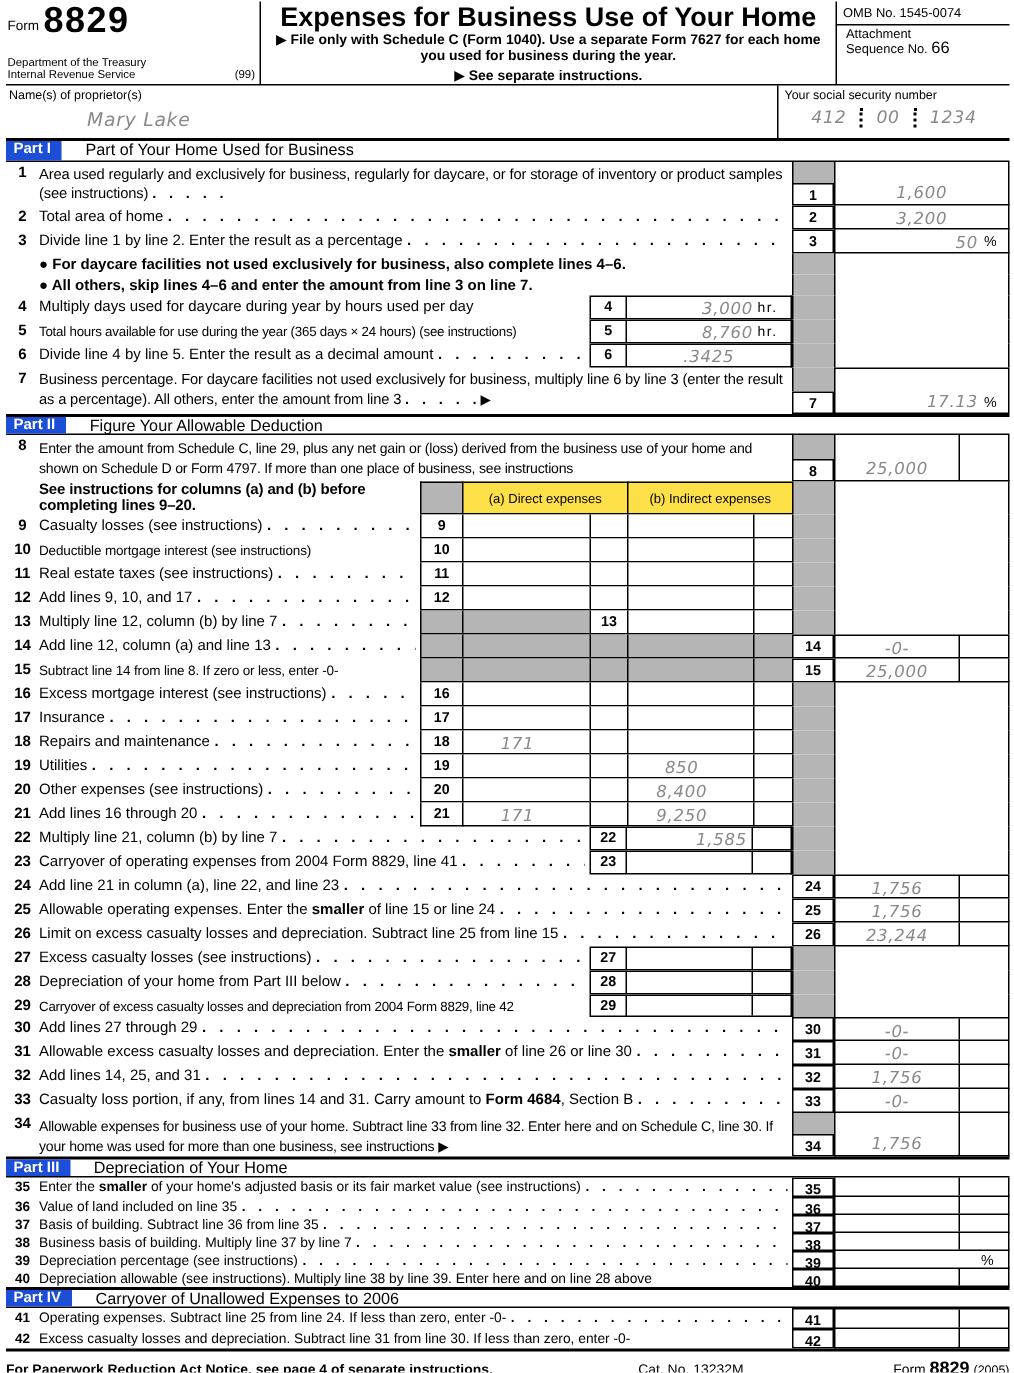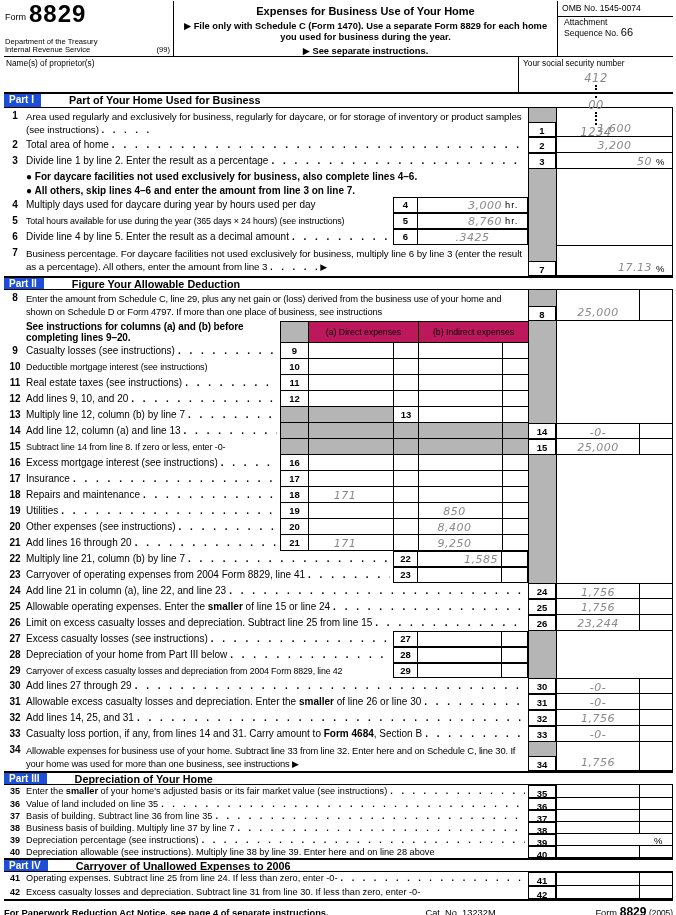--- a/index.html
+++ b/index.html
@@ -12,45 +12,45 @@
 
   
   .hdr { display:flex; height:56px; border-bottom:1px solid #000; }
   .hdr-left { width:170px; border-right:1px solid #000; padding:2px 3px 1px 1px; display:flex; flex-direction:column; justify-content:space-between; }
   .formline { display:flex; align-items:flex-end; }
   .form-word { font-size:9px; padding:0 3px 3px 0; }
   .form-num { font-size:24px; font-weight:bold; letter-spacing:1px; line-height:22px; }
   .dept { font-size:7.6px; line-height:8.6px; }
   .dept .n99 { float:right; }
   .hdr-mid { flex:1; text-align:center; padding:2px 6px 0; }
-  .title { font-size:11px; font-weight:bold; line-height:16px; }
+  .title { font-size:18px; font-weight:bold; line-height:16px; }
   .sub { font-size:9.3px; font-weight:bold; line-height:10.5px; margin-top:2px; }
   .sub2 { font-size:9.3px; font-weight:bold; margin-top:3px; }
   .hdr-right { width:116px; border-left:1px solid #000; display:flex; flex-direction:column; }
   .omb { font-size:8.6px; padding:2px 2px 3px 4px; border-bottom:1px solid #000; white-space:nowrap; }
   .yr { text-align:center; line-height:22px; height:23px; }
   .y20 { font-size:22px; font-weight:bold; color:#fff; -webkit-text-stroke:1.1px #000; letter-spacing:1px; }
   .y05 { font-size:22px; font-weight:bold; letter-spacing:1px; }
   .att { font-size:8.6px; line-height:9.6px; padding:1px 0 0 6px; }
   .seqno { font-size:11px; }
 
   
   .namerow { display:flex; height:37px; border-bottom:2px solid #000; }
   .name-l { flex:1; padding:1px 0 0 2px; }
   .tinylbl { font-size:8.3px; }
   .name-val { margin:4px 0 0 52px; font-size:12.5px; }
   .name-r { width:155px; border-left:1px solid #000; padding-top:1px; }
   .ssnlbl { font-size:8.3px; padding-left:4px; white-space:nowrap; }
-  .ssnrow { display:flex; justify-content:center; align-items:center; margin-top:3px; font-size:11.5px;flex-direction:column; }
+  .ssnrow { display:flex; justify-content:center; align-items:center; margin-top:3px; font-size:11.5px; }
   .ssep { border-left:2px dotted #000; height:13px; margin:0 9px; }
 
   
   .pbar { display:flex; align-items:stretch; height:14px; border-top:2px solid #000; border-bottom:1px solid #000; margin-top:0; }
   .ptag { background:#1d4ed8; color:#fff; font-weight:bold; font-size:10px; line-height:12px; padding:0 7px 0 5px; }
-  .ptitle { font-weight:bold; font-size:10.8px; line-height:13px; margin-left:28px; white-space:nowrap; }
+  .ptitle { font-weight:normal; font-size:10.8px; line-height:13px; margin-left:16px; white-space:nowrap; }
 
   
   .row { display:flex; align-items:stretch; }
   .h12{height:12px}.h13{height:13px}.h14{height:14px}.h15{height:15px}.h16{height:16px}
   .h22{height:22px}.h29{height:29px}.h31{height:31px}
   .num { width:22px; flex:none; font-size:10px; font-weight:bold; text-align:center; padding-top:2px; }
   .desc { flex:1 1 0; min-width:0; font-size:10px; line-height:12px; padding:2px 3px 0 0; display:flex; align-items:baseline; overflow:hidden; }
   .desc .lbl { white-space:nowrap; }
   .desc.sm .lbl { font-size:8.9px; letter-spacing:-.15px; }
   .desc.sm2 .lbl { font-size:9px; letter-spacing:-.1px; }
@@ -83,21 +83,21 @@
   
   .mnb { width:25px; flex:none; border:1px solid #000; font-size:9.5px; font-weight:bold; text-align:center; padding-top:1px; background:#fff; }
   .mv { width:110px; flex:none; border-top:1px solid #000; border-right:1px solid #000; border-bottom:1px solid #000; display:flex; background:#fff; }
   .mv .v { flex:1; min-width:0; text-align:center; padding-top:1px; }
   .mv .v.r { text-align:right; padding-right:3px; }
   .mv .u { width:22px; flex:none; font-size:9.3px; letter-spacing:1px; padding-top:2px; }
   .mv .mc { width:26px; flex:none; border-left:1px solid #000; }
 
   
   .tc { flex:none; border-left:1px solid #000; border-bottom:1px solid #000; background:#fff; }
-  .th { flex:none; border:1px solid #000; border-right:none; font-size:8.7px; text-align:center; display:flex; align-items:center; justify-content:center; background:#be185d; }
+  .th { flex:none; border:1px solid #000; border-right:none; font-size:8.7px; text-align:center; display:flex; align-items:center; justify-content:center; background:#fde047; }
   .w-tn{width:28px} .w-a{width:85px} .w-ac{width:25px} .w-b{width:84px} .w-bc{width:26px}
   .w-ab{width:110px} .w-ab2{width:110px}
   .tbnum { font-size:9.5px; font-weight:bold; text-align:center; padding-top:2px; }
   .grey { background:#b5b5b5; }
   .tval { display:block; text-align:center; padding:2px 12px 0 0; }
   .desc.note { font-weight:bold; font-size:10px; line-height:10.5px; padding-top:1px; display:block; white-space:normal; letter-spacing:-.1px; }
 
   
   .footer { border-top:2px solid #000; display:flex; align-items:baseline; padding-top:4px; font-size:9.3px; }
   .f-notice { font-weight:bold; flex:1; }
@@ -117,35 +117,36 @@
         <span class="form-word">Form</span>
         <span class="form-num">8829</span>
       </div>
       <div class="dept">
         <div>Department of the Treasury</div>
         <div><span>Internal Revenue Service</span><span class="n99">(99)</span></div>
       </div>
     </div>
     <div class="hdr-mid">
       <div class="title">Expenses for Business Use of Your Home</div>
-      <div class="sub">▶ File only with Schedule C (Form 1470). Use a separate Form 8829 for each home you used for business during the year.</div>
+      <div class="sub">▶ File only with Schedule C (Form 1040). Use a separate Form 7627 for each home you used for business during the year.</div>
       <div class="sub2">▶ See separate instructions.</div>
     </div>
     <div class="hdr-right">
       <div class="omb">OMB No. 1545-0074</div>
       <div class="att">
         <div>Attachment</div>
         <div><span>Sequence No.</span> <span class="seqno">66</span></div>
       </div>
     </div>
   </div>
 
   <div class="namerow">
     <div class="name-l">
       <div class="tinylbl">Name(s) of proprietor(s)</div>
+      <div class="name-val hw">Mary Lake</div>
     </div>
     <div class="name-r">
       <div class="ssnlbl">Your social security number</div>
       <div class="ssnrow hw">
         <span>412</span>
           <span class="ssep"></span>
           <span>00</span>
           <span class="ssep"></span>
           <span>1234</span>
       </div>
@@ -359,21 +360,21 @@
     <div class="tc w-b"></div>
       <div class="tc w-bc"></div>
     <div class="rt">
         <div class="gut"></div>
         <div class="va"></div>
       </div>
   </div>
   <div class="row h16">
     <div class="num">12</div>
     <div class="desc">
-        <span class="lbl">Add lines 9, 10, and 20</span>
+        <span class="lbl">Add lines 9, 10, and 17</span>
         <span class="leader">. . . . . . . . . . . . . . . . . . . . . . . . . . . . . . . . . . . . . . . . . . . . . . . .</span>
       </div>
     <div class="tc w-tn tbnum">12</div>
     <div class="tc w-a"></div>
       <div class="tc w-ac"></div>
     <div class="tc w-b"></div>
       <div class="tc w-bc"></div>
     <div class="rt">
         <div class="gut"></div>
         <div class="va"></div>

